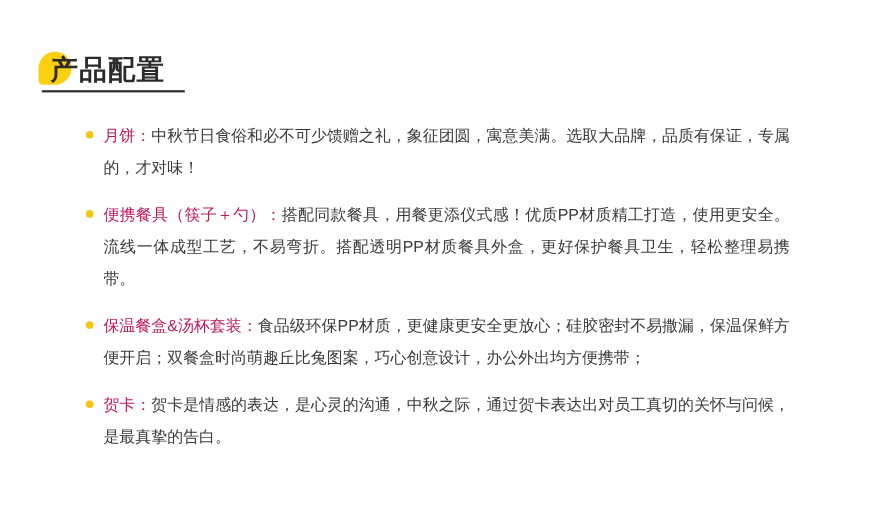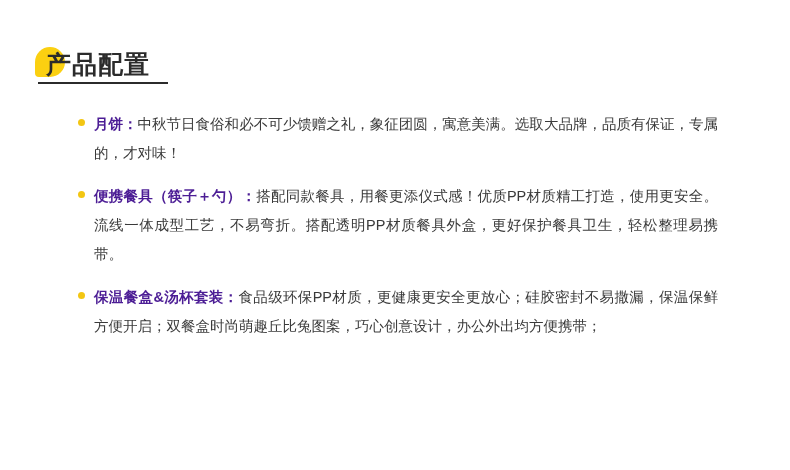--- a/index.html
+++ b/index.html
@@ -83,22 +83,22 @@
     background: #f3c613;
   }
   .bullet-text {
     font-size: 14.5px;
     line-height: 29px;
     color: #3a3a3a;
     text-align: justify;
     word-break: break-all;
   }
   .bullet-lead {
-    font-weight: bold;
-    color: #4c1d95;
+    font-weight: normal;
+    color: #be185d;
   }
 </style>
 </head>
 <body>
 
 <div class="slide">
 
   <div class="title-wrap">
     <span class="title-dot"></span>
     <span class="title-text">产品配置</span>
@@ -115,15 +115,19 @@
     <div class="bullet-item">
       <span class="bullet-marker"></span>
       <div class="bullet-text"><span class="bullet-lead">便携餐具（筷子＋勺）：</span><span>搭配同款餐具，用餐更添仪式感！优质PP材质精工打造，使用更安全。流线一体成型工艺，不易弯折。搭配透明PP材质餐具外盒，更好保护餐具卫生，轻松整理易携带。</span></div>
     </div>
 
     <div class="bullet-item">
       <span class="bullet-marker"></span>
       <div class="bullet-text"><span class="bullet-lead">保温餐盒&amp;汤杯套装：</span><span>食品级环保PP材质，更健康更安全更放心；硅胶密封不易撒漏，保温保鲜方便开启；双餐盒时尚萌趣丘比兔图案，巧心创意设计，办公外出均方便携带；</span></div>
     </div>
 
+    <div class="bullet-item">
+      <span class="bullet-marker"></span>
+      <div class="bullet-text"><span class="bullet-lead">贺卡：</span><span>贺卡是情感的表达，是心灵的沟通，中秋之际，通过贺卡表达出对员工真切的关怀与问候，是最真挚的告白。</span></div>
+    </div>
 
   </div>
 </div>
 
 </body></html>

